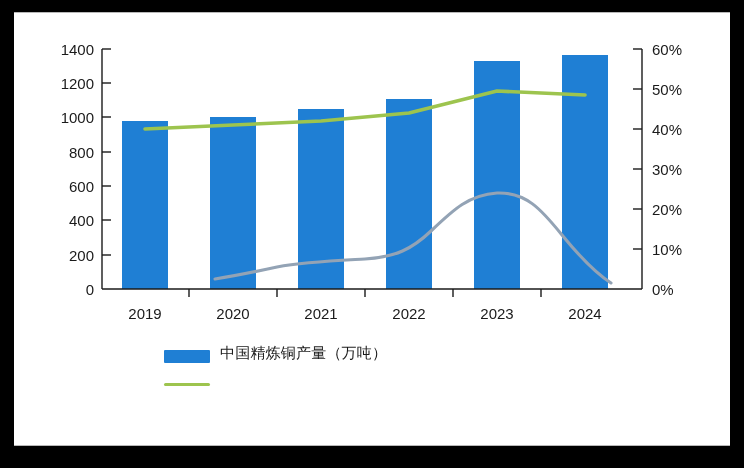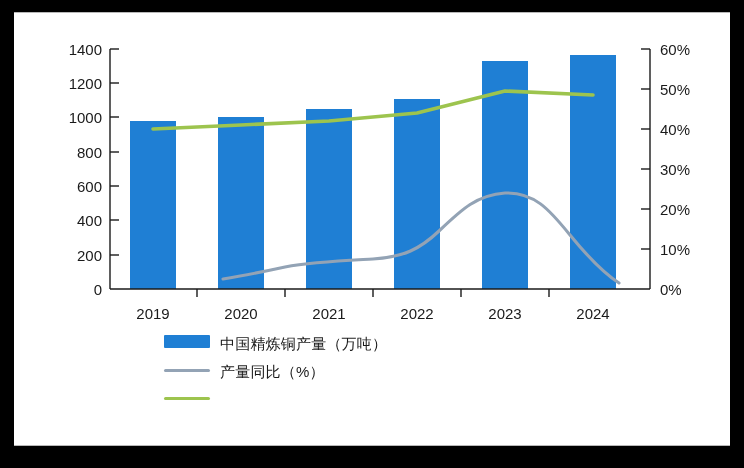--- a/index.html
+++ b/index.html
@@ -30,21 +30,20 @@
     box-sizing: border-box;
     border-top: 1px solid #b8b8b8;
     border-bottom: 1px solid #b8b8b8;
   }
   #plot-wrap {
     position: absolute;
     left: 0;
     top: 0;
     width: 716px;
     height: 330px;
-    margin-left: 8px;
   }
   svg.plot {
     display: block;
   }
   
   .tick-text {
     font-family: "Liberation Sans", "DejaVu Sans", sans-serif;
     font-size: 15px;
     fill: #1a1a1a;
   }
@@ -55,21 +54,21 @@
   }
   
   #legend {
     position: absolute;
     left: 150px;
     top: 322px;
     width: 520px;
   }
   .legend-row {
     display: flex;
-    align-items: flex-start;
+    align-items: flex-end;
     height: 28px;
   }
   .legend-key {
     width: 46px;
     height: 14px;
     margin-right: 10px;
     flex: 0 0 auto;
     position: relative;
   }
   .legend-key.bar-key {
@@ -181,24 +180,20 @@
       </svg>
     </div>
 
     <div id="legend">
 
       <div class="legend-row">
         <span class="legend-key bar-key" style="background:#1f7fd4;"></span>
         <span class="legend-label">中国精炼铜产量（万吨）</span>
       </div>
 
-      <div class="legend-row">
-        <span class="legend-key line-key" style="color:#93a3b5;"></span>
-        <span class="legend-label">产量同比（%）</span>
-      </div>
 
       <div class="legend-row">
         <span class="legend-key line-key" style="color:#9dc44e;"></span>
       </div>
 
     </div>
 
   </div>
 </div>
 

